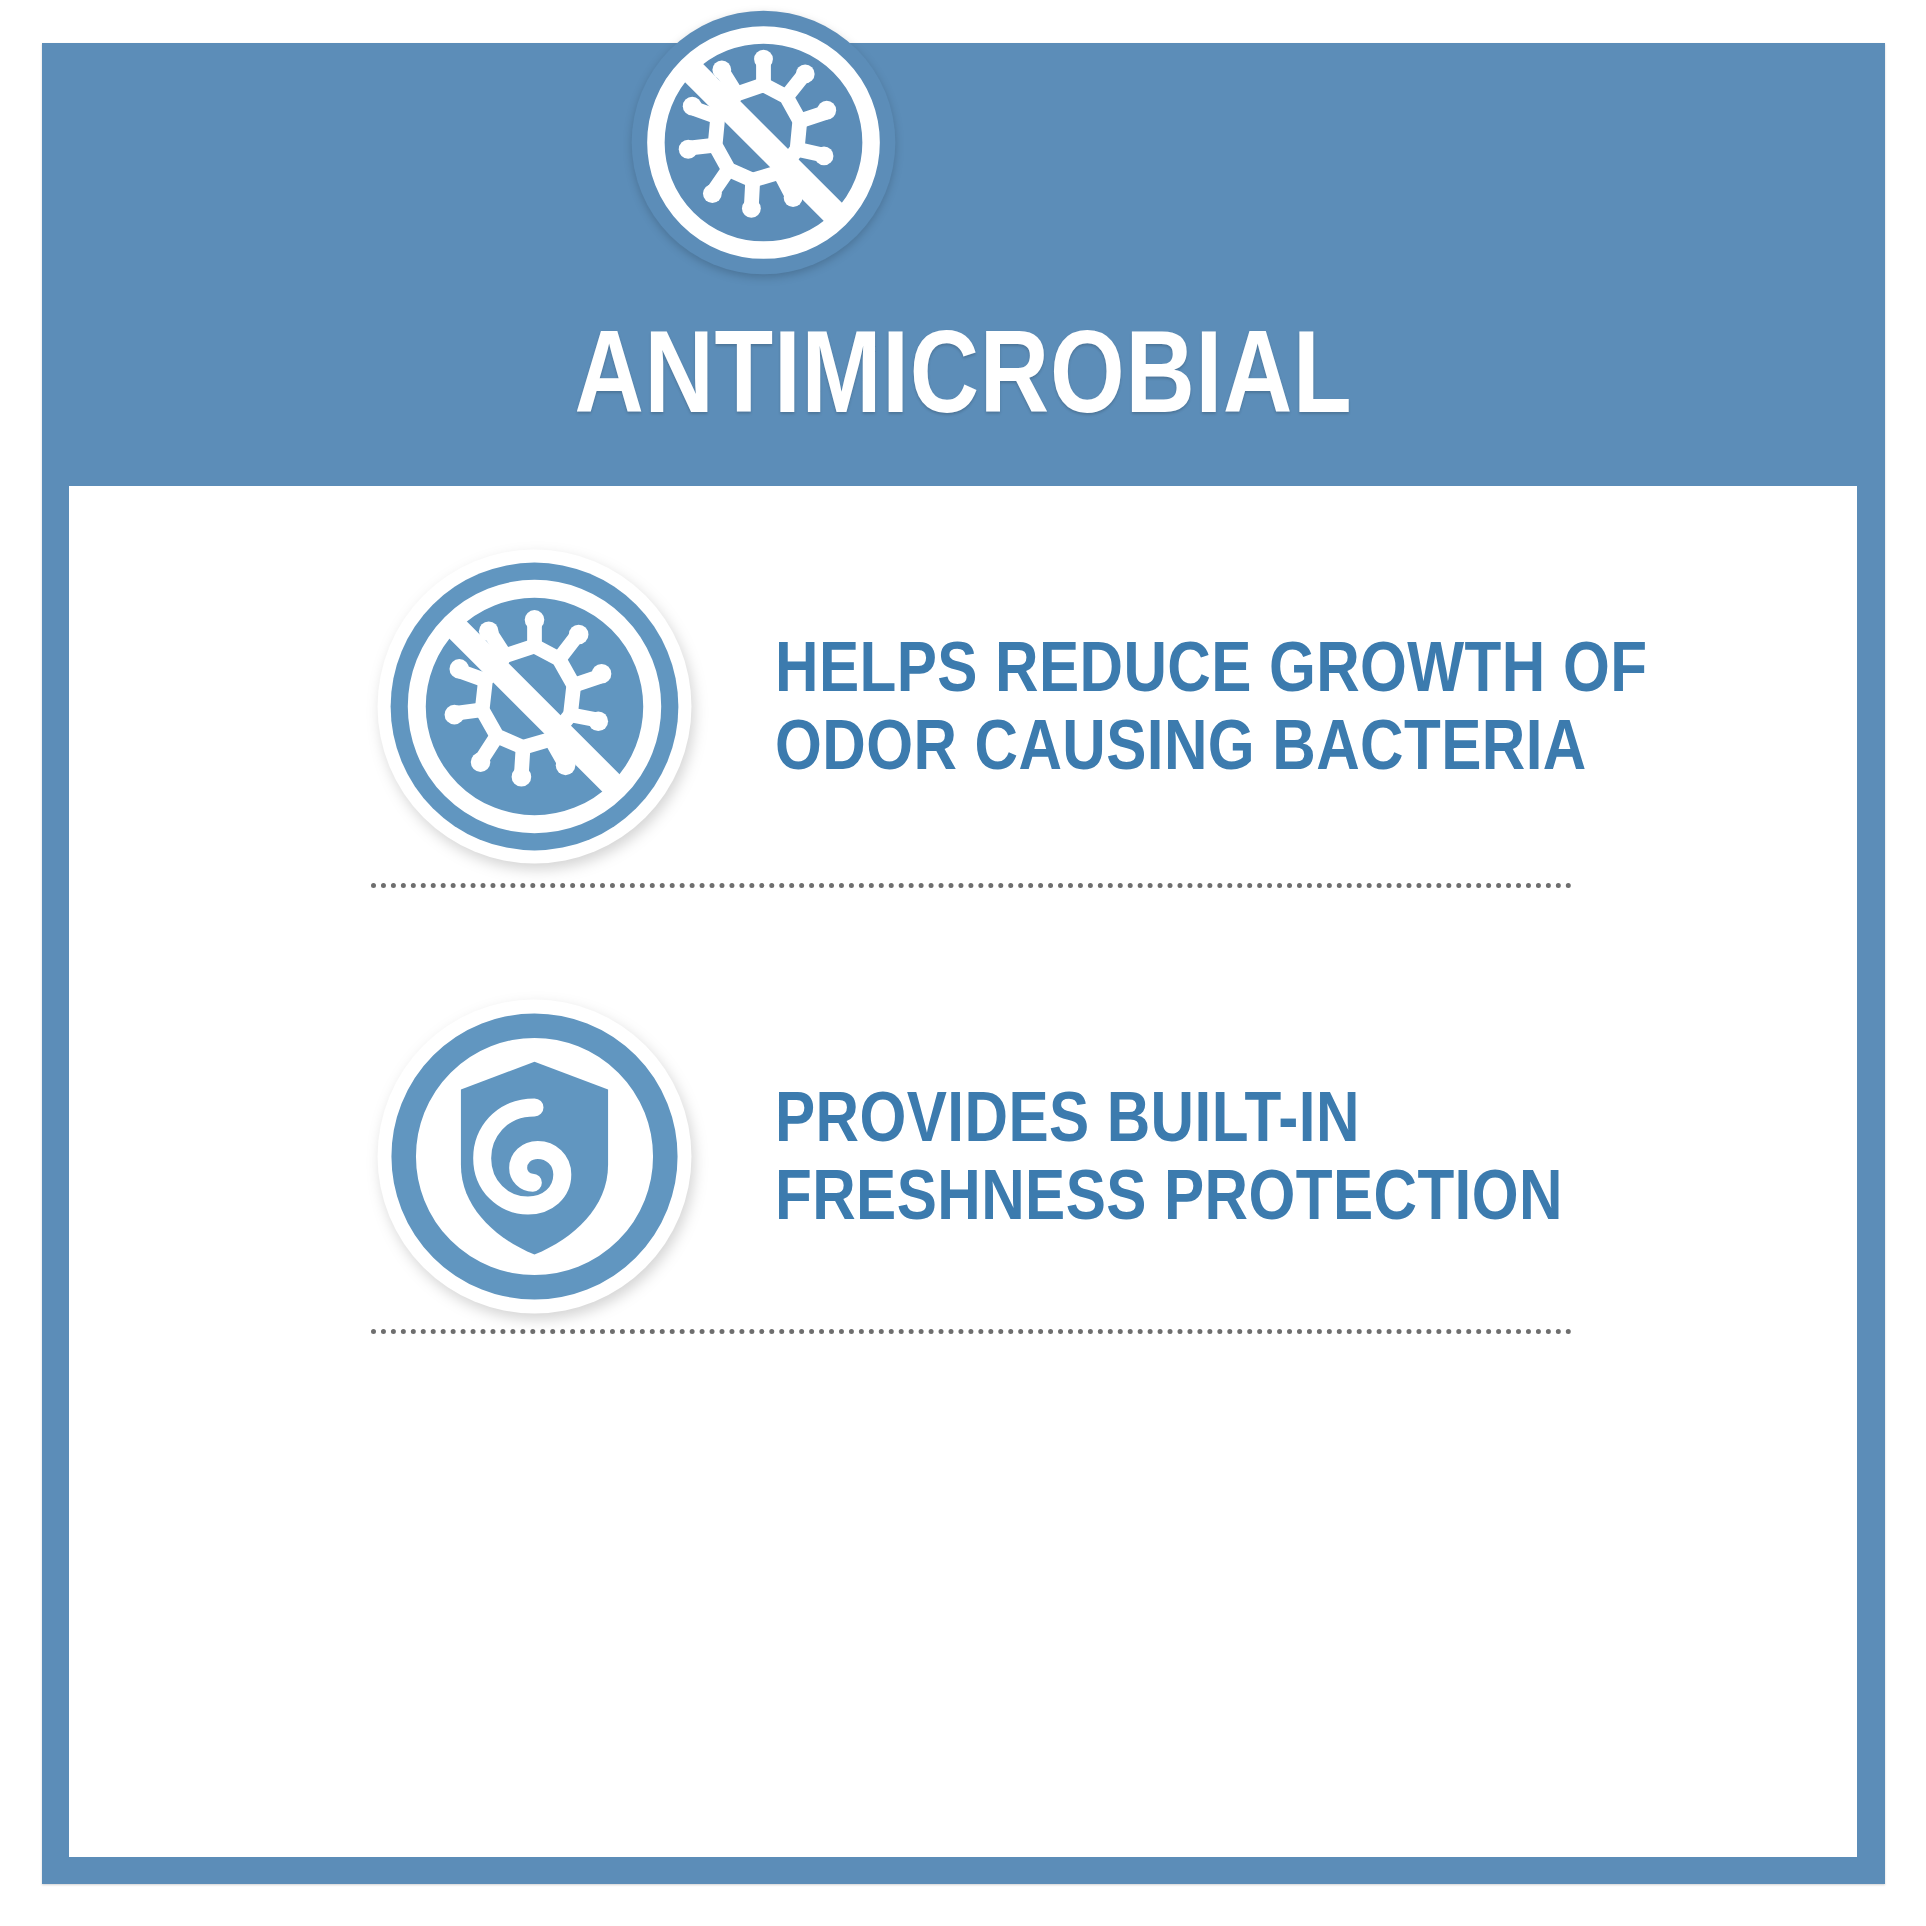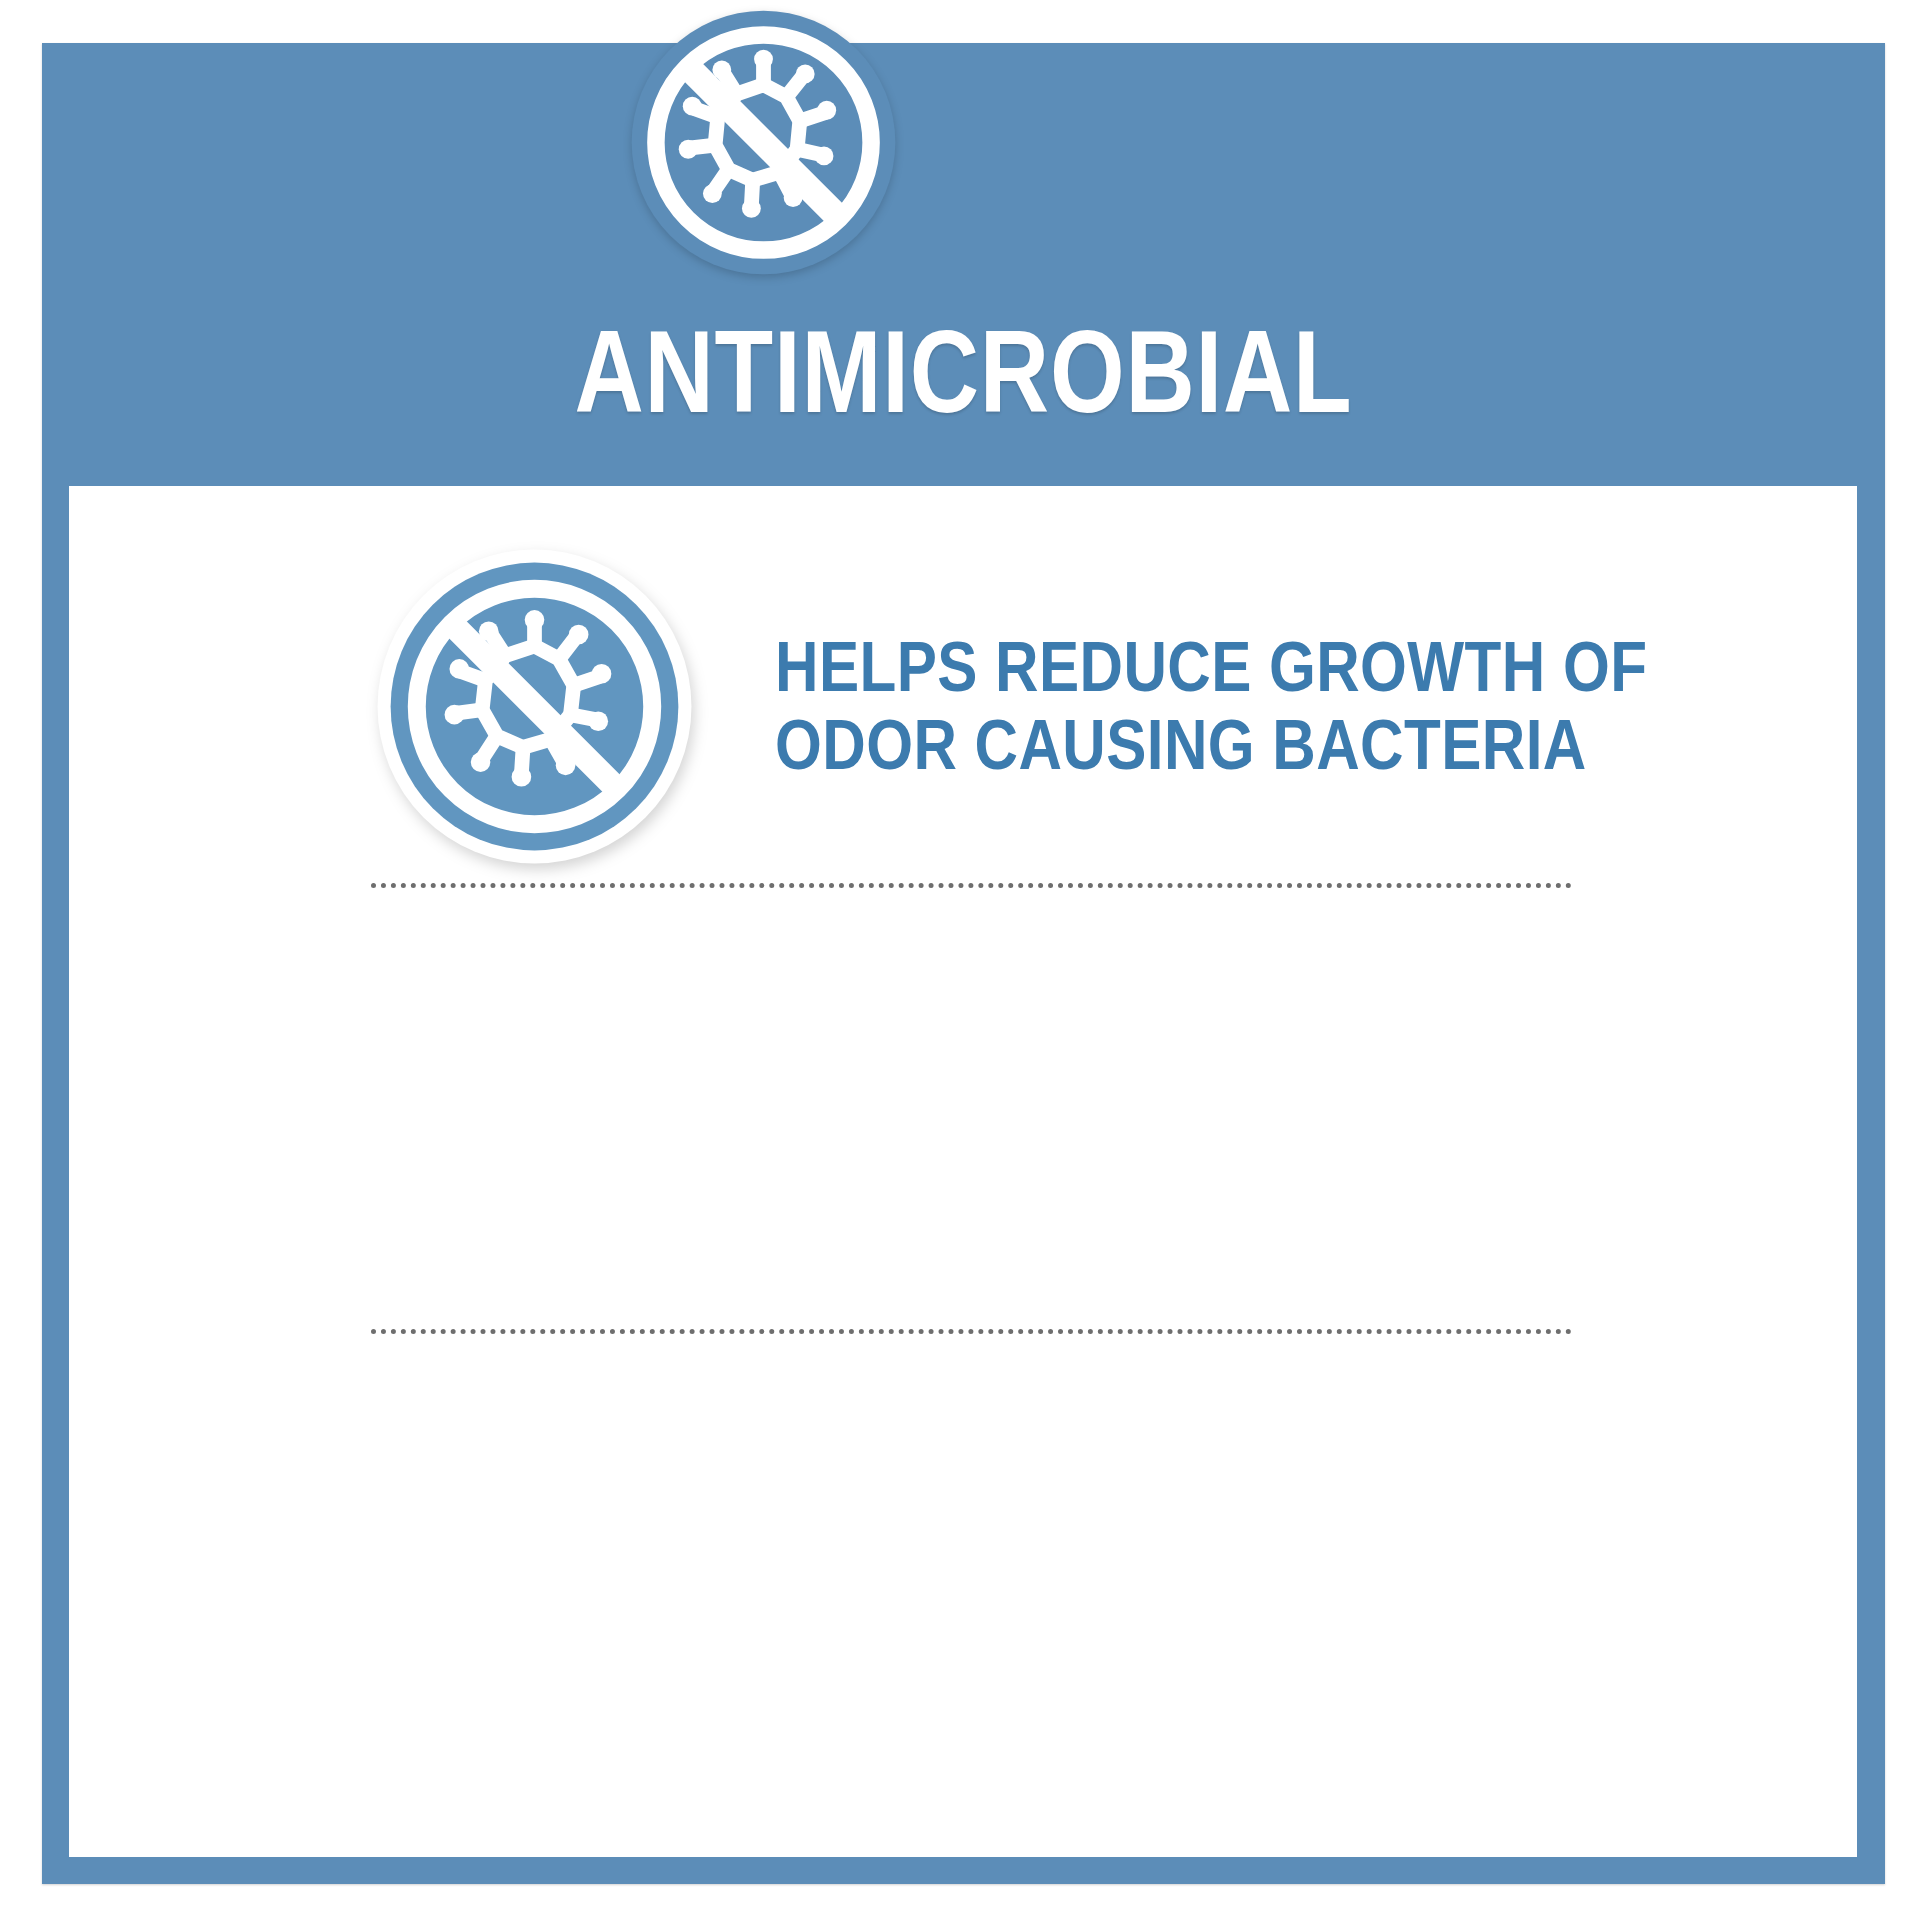--- a/index.html
+++ b/index.html
@@ -230,19 +230,33 @@
         </svg>
       </div>
       <div class="feature-text">
         <span class="line">HELPS REDUCE GROWTH OF</span>
         <span class="line">ODOR CAUSING BACTERIA</span>
       </div>
     </div>
 
     <div class="divider d1"></div>
 
+    <div class="feature-row r2">
+      <div class="badge">
+        <svg viewBox="0 0 200 200" xmlns="http://www.w3.org/2000/svg">
+          <circle cx="100" cy="100" r="96" fill="#ffffff"></circle>
+          <circle cx="100" cy="100" r="80" fill="none" stroke="#6196C0" stroke-width="15"></circle>
+          <path d="M100 42 L145 59 L145 105 C145 131 124 150 100 160 C76 150 55 131 55 105 L55 59 Z" fill="#6196C0"></path>
+          <path d="M100 70 C79 70 68 86 68 101 C68 118 81 130 96 130 C108 130 117 122 117 111 C117 102 110 96 102 96 C95 96 90 101 90 107 C90 112 94 116 99 116" fill="none" stroke="#ffffff" stroke-width="11" stroke-linecap="round"></path>
+        </svg>
+      </div>
+      <div class="feature-text">
+        <span class="line">PROVIDES BUILT-IN</span>
+        <span class="line">FRESHNESS PROTECTION</span>
+      </div>
+    </div>
 
     <div class="divider d2"></div>
 
 
   </div>
 </div>
 
 
 </body></html>

